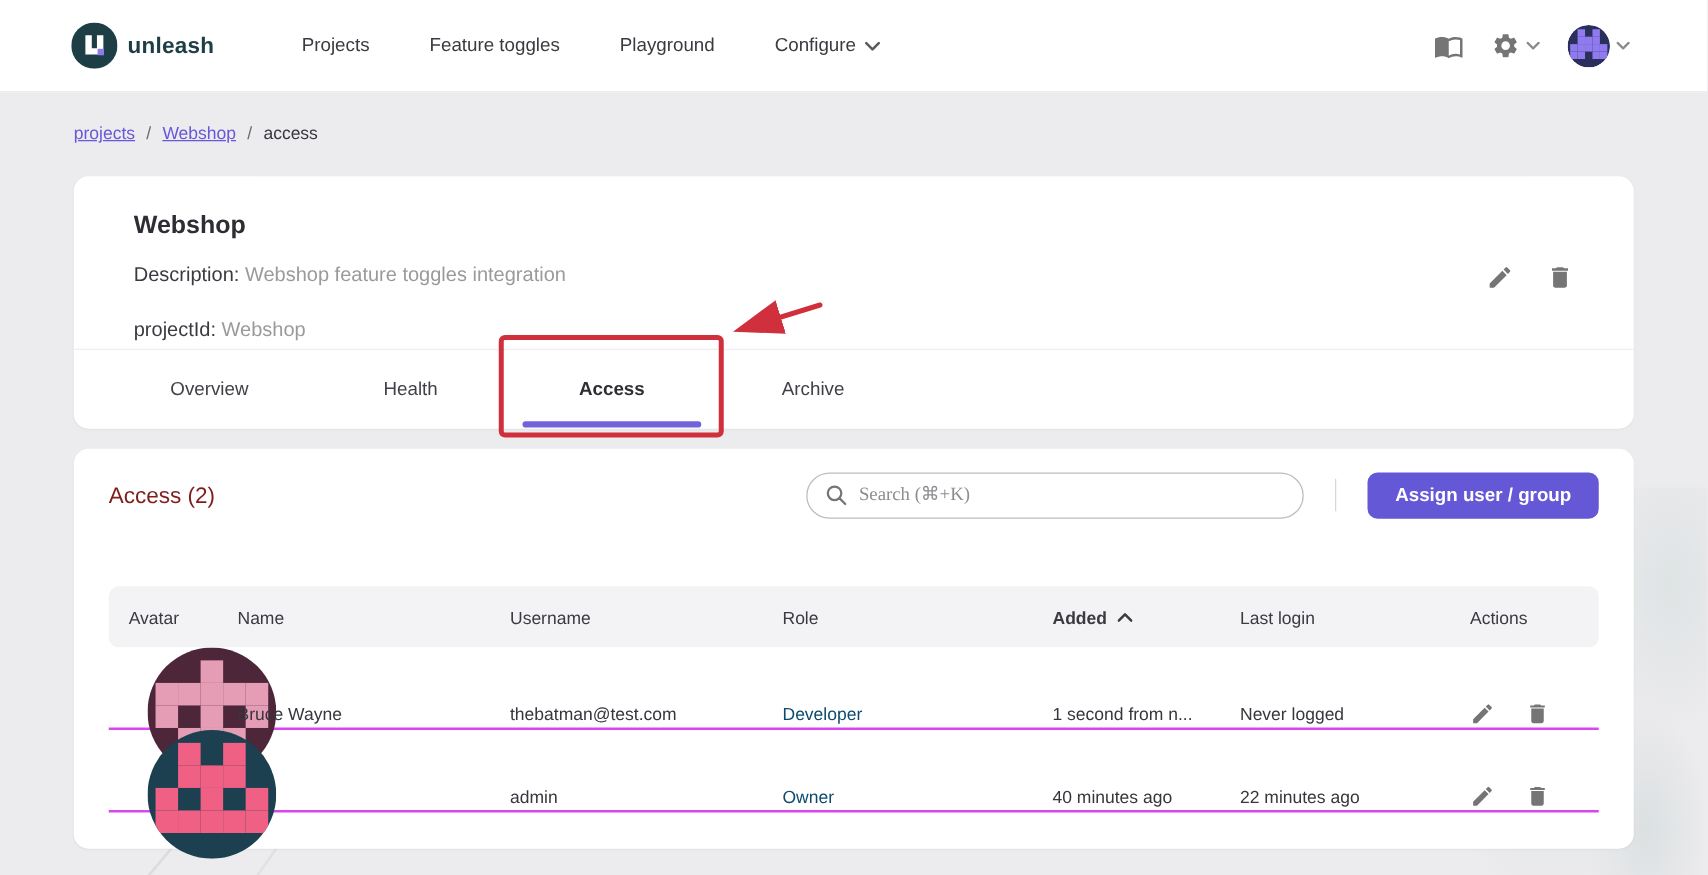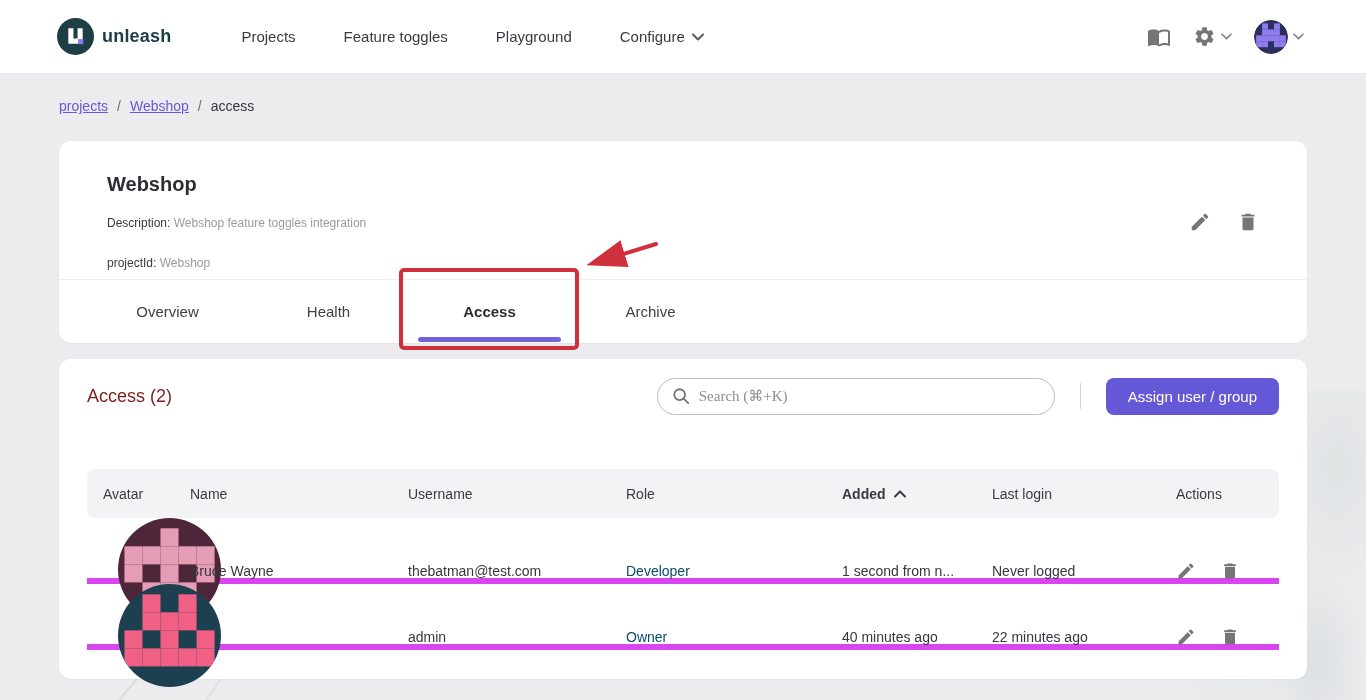--- a/index.html
+++ b/index.html
@@ -35,21 +35,21 @@
   .breadcrumb .sep { color:#6B6B70; }
   .breadcrumb .current { color:#36363D; }
 
   .card { background:#fff; border-radius:12px; box-shadow:0 1px 2px rgba(0,0,0,0.04); }
 
   
   .card-project { margin-top:27px; }
   .proj-head { display:flex; align-items:center; padding:23px 48px 0 48px; height:138px; }
   .proj-info { display:flex; flex-direction:column; }
   .proj-title { font-size:20px; font-weight:700; color:#2D2D33; }
-  .proj-meta { font-size:12px; margin-top:20px; }
+  .proj-meta { font-size:16px; margin-top:20px; }
   .proj-meta + .proj-meta { margin-top:26px; }
   .meta-label { color:#3A3A40; }
   .meta-value { color:#9A9A9A; }
   .proj-actions { margin-left:auto; display:flex; align-items:center; gap:26px; }
   .proj-actions .act { cursor:pointer; color:#757575; display:flex; }
 
   
   .tabs { border-top:1px solid #EFEFF1; height:64px; display:flex; padding-left:28px; }
   .tab { width:161px; height:100%; display:flex; align-items:center; justify-content:center;
          font-size:15px; color:#404049; cursor:pointer; position:relative; }
@@ -62,30 +62,30 @@
   .access-topbar { height:74px; display:flex; align-items:center; }
   .access-title { font-size:18px; color:#7f1d1d; }
   .access-tools { margin-left:auto; display:flex; align-items:center; }
   .searchbox { width:398px; height:37px; border:1px solid #BDBDC2; border-radius:19px;
                display:flex; align-items:center; padding:0 14px; background:#fff; }
   .searchbox input { border:none; outline:none; font-size:15px; margin-left:9px; width:320px;
                font-family:Liberation Serif, serif; color:#36363D; background:transparent; }
   .searchbox input::placeholder { color:#8D8D93; }
   .vdivider { width:1px; height:26px; background:#D5D5DA; margin:0 25px; }
   .btn-primary { height:37px; padding:0 22px; background:#6558D6; color:#fff; border:none;
-               border-radius:8px; font-size:15px; font-weight:400; cursor:pointer;
+               border-radius:8px; font-size:15px; font-weight:700; cursor:pointer;
                font-family:"Liberation Sans", sans-serif; }
 
   
   .tbl { margin-top:36px; }
   .tbl-row { display:grid; grid-template-columns:103px 218px 218px 216px 150px 184px 1fr; align-items:center; }
   .tbl-head { height:49px; background:#F3F3F5; border-radius:8px; font-size:14px; color:#3A3A40; }
   .tbl-head .cell-avatar { padding-left:16px; }
   .tbl-head .sorted { font-weight:700; display:flex; align-items:center; gap:8px; }
-  .tbl-body .tbl-row { height:66px; border-bottom:6px solid #d946ef; background:#fff; font-size:14px; }
+  .tbl-body .tbl-row { height:66px; border-bottom:2px solid #d946ef; background:#fff; font-size:14px; }
   .cell-avatar .avatar { width:32px; height:32px; border-radius:50%; overflow:hidden; margin-left:31px; }
   .cell-role a { color:#0c4a6e; cursor:pointer; text-decoration:none; }
   .cell-actions { display:flex; align-items:center; gap:24px; }
   .cell-actions .act { cursor:pointer; color:#757575; display:flex; }
 
   
   .annot-box { position:absolute; left:399px; top:268px; width:180px; height:82px;
                border:4px solid #D0303B; border-radius:5px; z-index:5; pointer-events:none; }
   .annot-arrow { position:absolute; left:578px; top:238px; z-index:5; pointer-events:none; }
 

